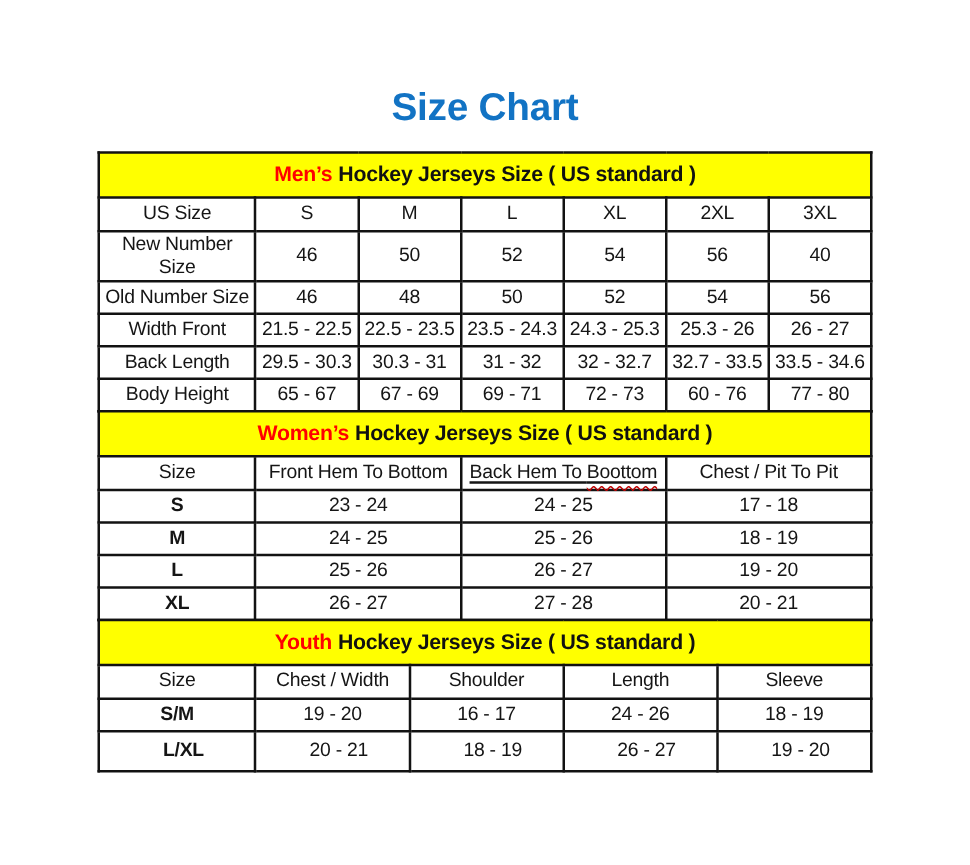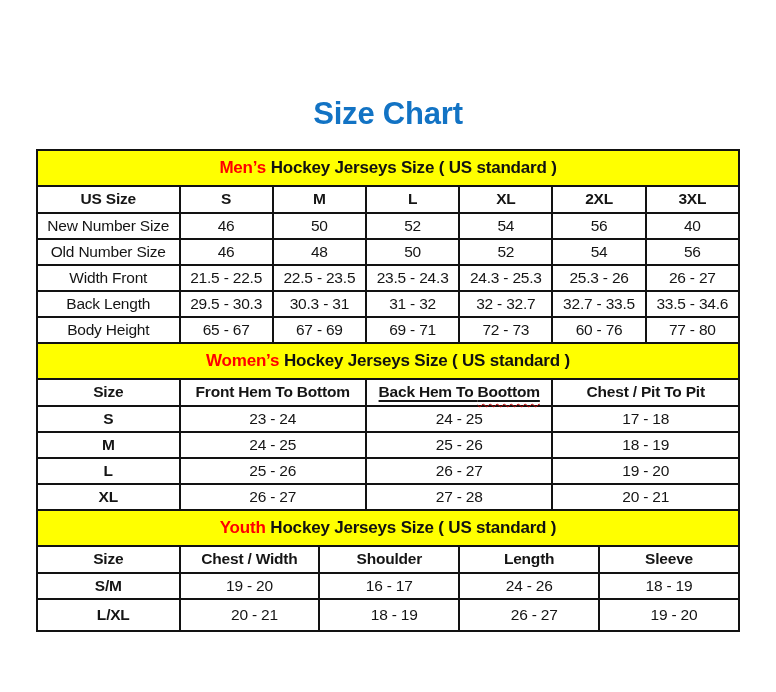--- a/index.html
+++ b/index.html
@@ -11,40 +11,40 @@
   }
   *{box-sizing:border-box;}
   html,body{margin:0;padding:0;}
   body{
     width:776px;height:692px;background:#ffffff;
     font-family:"Liberation Sans","DejaVu Sans",sans-serif;
     color:#151515;letter-spacing:-0.2px;
   }
   .page{width:776px;height:692px;overflow:hidden;}
   .title{
-    padding-top:96px;text-align:center;
+    padding-top:68px;text-align:center;
     font-size:31px;font-weight:bold;color:var(--title_blue);
     line-height:1.15;
   }
-  .chart{width:704px;margin:17px auto 16px;}
+  .chart{width:620px;margin:17px auto 16px;}
   table{
     width:100%;border-collapse:collapse;table-layout:fixed;
   }
   table + table{margin-top:-2px;}
   td,th{
     border:2px solid var(--border_black);
     text-align:center;vertical-align:middle;
     font-size:15.5px;padding:1px 2px;
   }
   td.band{
     background:var(--band_yellow);
     height:36px;font-size:17px;font-weight:bold;color:#111;
   }
   .band .red{color:var(--accent_red);margin-right:0.28em;}
-  th{font-weight:bold;height:27px;}
+  th{font-weight:normal;height:27px;}
   td{height:26px;}
   td.lbl-bold{font-weight:bold;}
   tr.tall td{height:32px;padding-left:12px;}
   .u{
     text-decoration:underline;
     text-decoration-thickness:1.5px;
     text-underline-offset:3px;
     text-align:right;
   }
   .typo{

